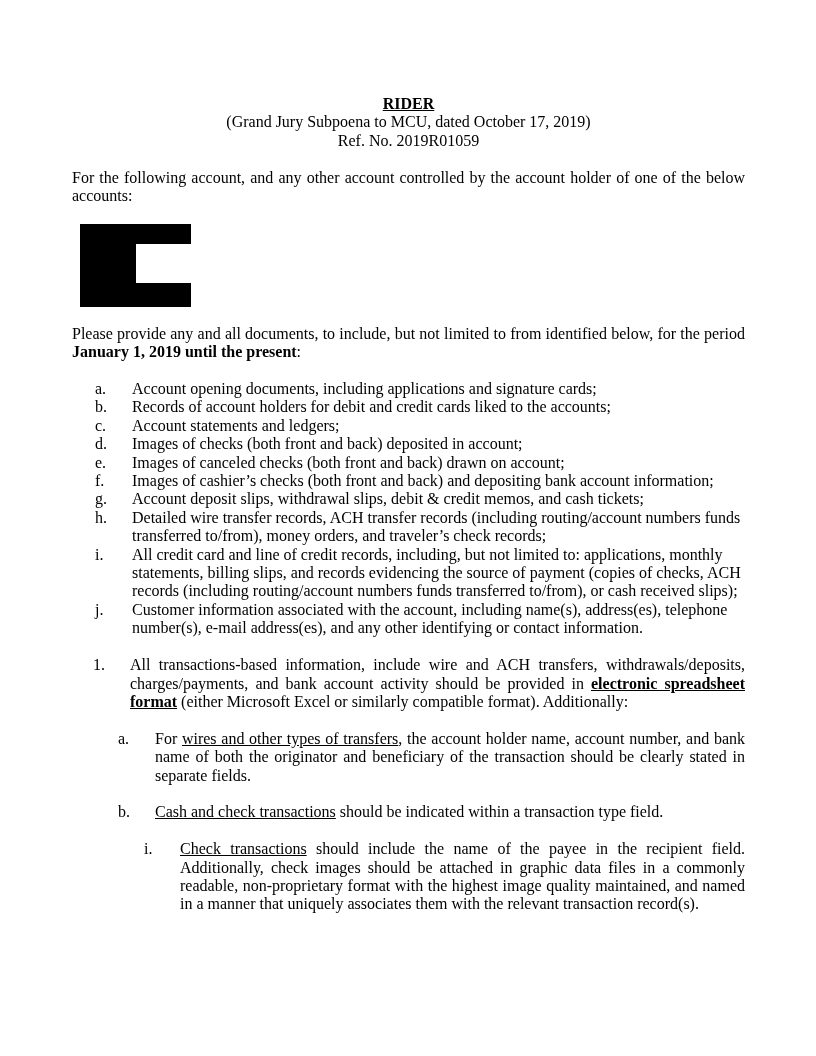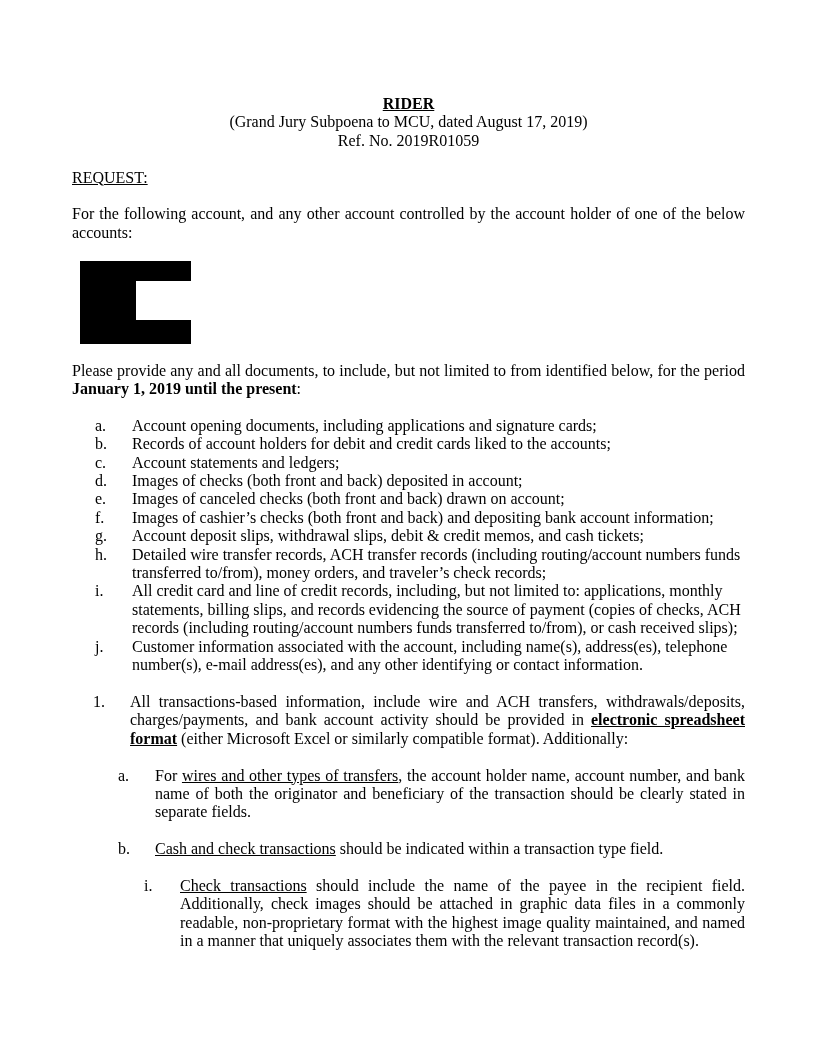--- a/index.html
+++ b/index.html
@@ -53,25 +53,24 @@
     background: #ffffff;
   }
 </style>
 </head>
 <body>
 
 <div class="page">
 
   <header class="center">
     <div class="bu">RIDER</div>
-    <div>(Grand Jury Subpoena to MCU, dated August 17, 2019)</div>
+    <div>(Grand Jury Subpoena to MCU, dated October 17, 2019)</div>
     <div class="gap">Ref. No. 2019R01059</div>
   </header>
 
-  <div class="u gap">REQUEST:</div>
 
   <p class="just">For the following account, and any other account controlled by the account holder of one of the below accounts:</p>
 
   <div class="redaction"></div>
 
   <p class="just"><span>Please provide any and all documents, to include, but not limited to from identified below, for the period </span><span class="b">January 1, 2019 until the present</span><span>:</span></p>
 
   <div class="lvl1 gap">
     <div class="li">
         <span class="marker">a.</span>

